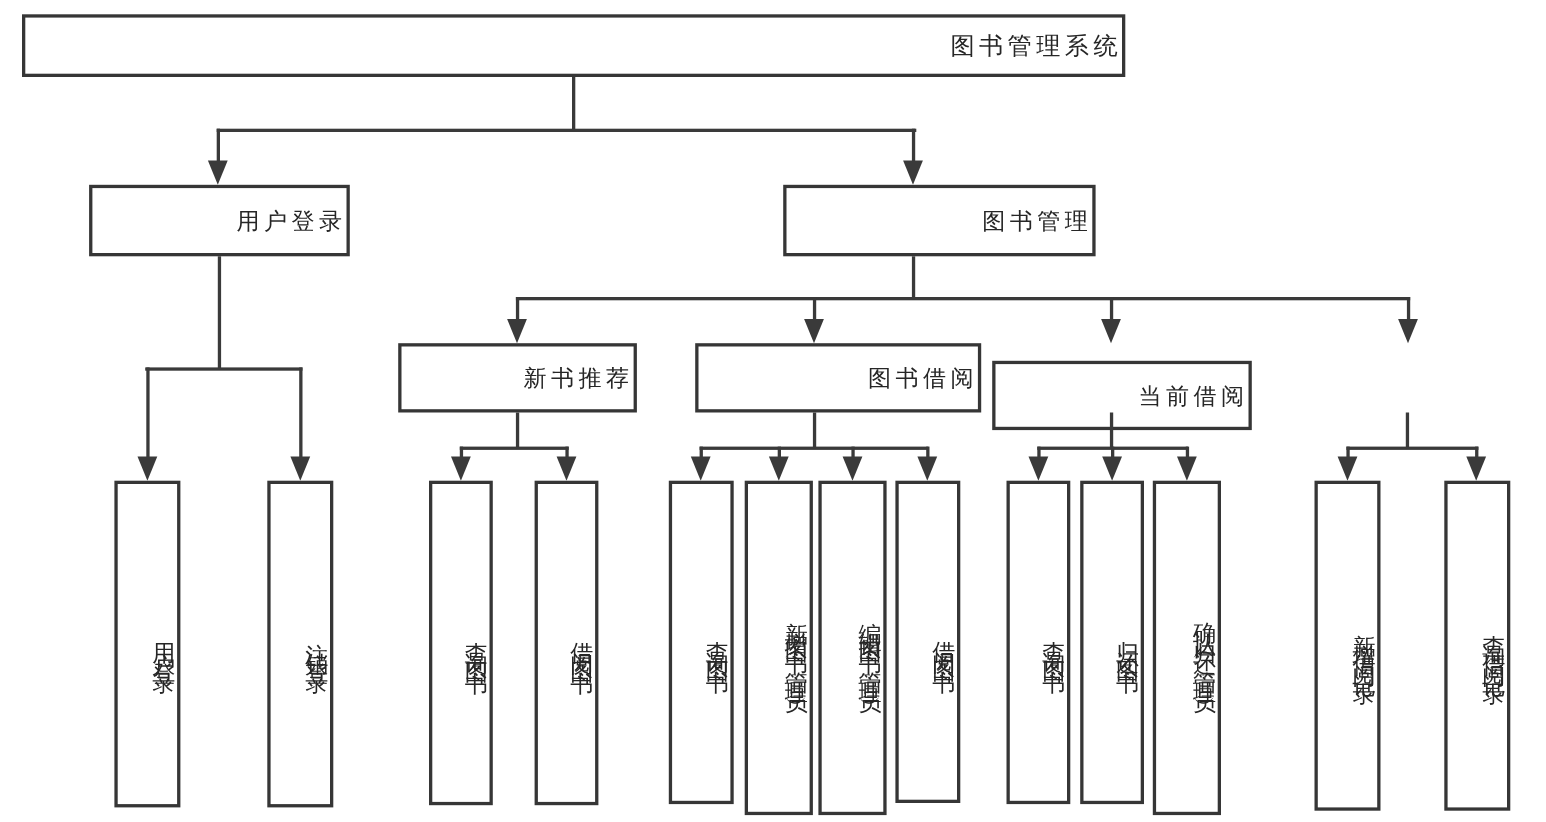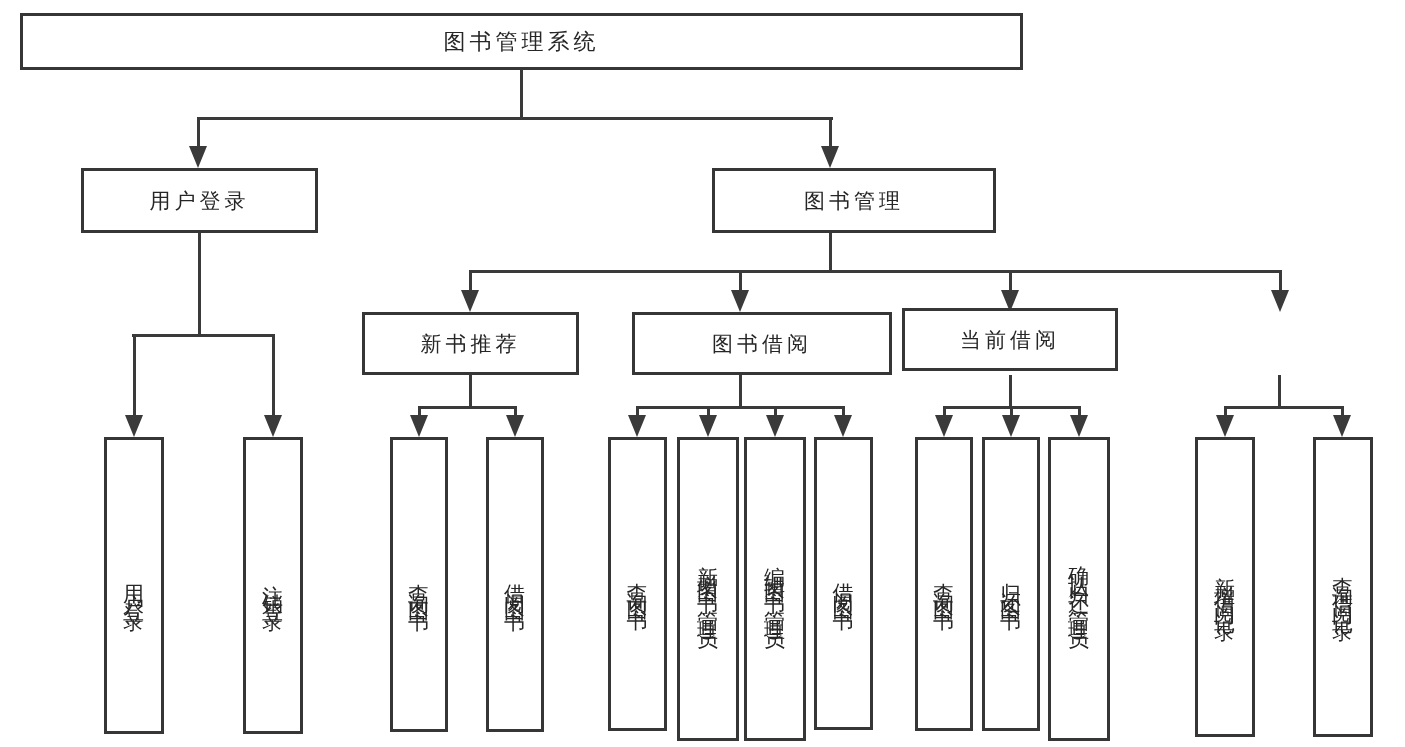--- a/index.html
+++ b/index.html
@@ -10,21 +10,21 @@
     font-family:"Liberation Sans","DejaVu Sans",sans-serif;
     overflow:hidden;
   }
   .box{
     position:absolute;
     box-sizing:border-box;
     border:3px solid #363636;
     background:#ffffff;
     display:flex;
     align-items:center;
-    justify-content:center;
+    justify-content:flex-end;
   }
   .hlabel{
     font-size:21px;
     color:#262626;
     letter-spacing:4px;
     white-space:nowrap;
   }
   .title .hlabel{font-size:22px;}
   .vlabel{
     writing-mode:vertical-rl;
@@ -92,21 +92,21 @@
   <div class="arr" style="left:1001px;top:290px"></div>
   <div class="vline" style="left:1279px;top:270px;height:21px"></div>
   <div class="arr" style="left:1271px;top:290px"></div>
 
   <div class="box" style="left:362px;top:312px;width:217px;height:63px">
     <span class="hlabel">新书推荐</span>
   </div>
   <div class="box" style="left:632px;top:312px;width:260px;height:63px">
     <span class="hlabel">图书借阅</span>
   </div>
-  <div class="box" style="left:902px;top:308px;width:216px;height:63px">
+  <div class="box" style="left:902px;top:328px;width:236px;height:63px">
     <span class="hlabel">当前借阅</span>
   </div>
 
   <div class="vline" style="left:469px;top:375px;height:33px"></div>
   <div class="hline" style="left:418px;top:406px;width:99px"></div>
   <div class="vline" style="left:418px;top:406px;height:11px"></div>
   <div class="arr" style="left:410px;top:415px"></div>
   <div class="vline" style="left:514px;top:406px;height:11px"></div>
   <div class="arr" style="left:506px;top:415px"></div>
 

